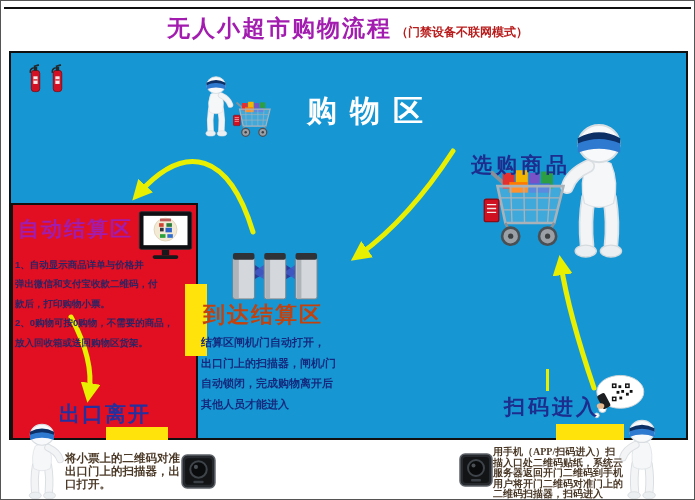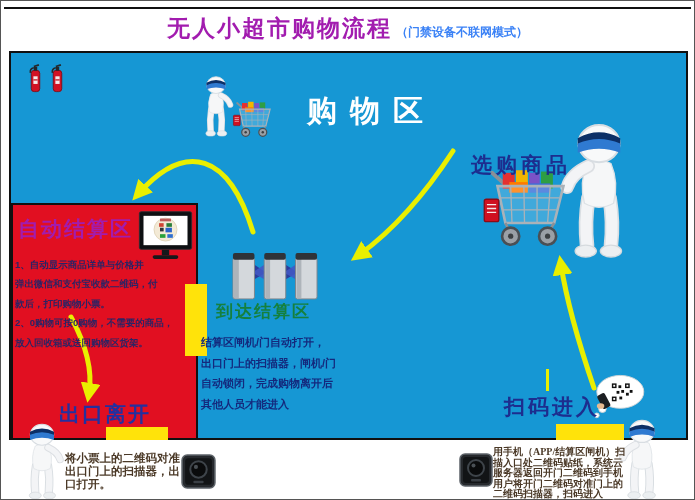--- a/index.html
+++ b/index.html
@@ -7,21 +7,21 @@
         border:1px solid #555;box-sizing:border-box;overflow:hidden;
         font-family:"Liberation Sans","DejaVu Sans",sans-serif;}
   .abs{position:absolute;}
 
   
   #top-rule{left:3px;right:3px;top:6px;height:2px;background:#101010;}
 
   
   #header{left:0;top:12px;width:100%;text-align:center;white-space:nowrap;}
   #page-title{font-size:23px;font-weight:700;color:#a21caf;letter-spacing:2px;}
-  #page-subtitle{font-size:12px;font-weight:700;color:#3b82f6;margin-left:4px;}
+  #page-subtitle{font-size:12px;font-weight:700;color:#b91c1c;margin-left:4px;}
 
   
   #blue-zone{left:8px;top:50px;width:679px;height:389px;background:#1697d4;
              border:2px solid #101010;box-sizing:border-box;z-index:1;}
   #red-zone{left:10px;top:202px;width:187px;height:237px;background:#e10f21;
             border:2px solid #101010;box-sizing:border-box;z-index:2;}
 
   
   .door{background:#ffe30a;z-index:3;}
   #side-door{left:184px;top:283px;width:22px;height:72px;}
@@ -31,21 +31,21 @@
 
   
   #flow-arrows{left:0;top:0;width:695px;height:500px;z-index:4;pointer-events:none;}
 
   
   .lbl{z-index:5;font-weight:700;white-space:nowrap;}
   #shopping-zone-label{left:306px;top:90px;font-size:30px;color:#ffffff;letter-spacing:13px;}
   #pick-goods-label{left:470px;top:150px;font-size:21px;color:#1d2d8e;letter-spacing:4px;}
   #scan-enter-label{left:503px;top:392px;font-size:21px;color:#1d2d8e;letter-spacing:3px;}
   #auto-checkout-title{left:17px;top:214px;font-size:21px;color:#a21caf;letter-spacing:2px;}
-  #arrive-title{left:202px;top:299px;font-size:17px;color:#15803d;letter-spacing:2px;margin-left:13px;}
+  #arrive-title{left:202px;top:299px;font-size:22px;color:#c2410c;letter-spacing:2px;}
   #exit-label{left:58px;top:399px;font-size:21px;color:#2330a0;letter-spacing:2px;}
 
   .steps{z-index:5;font-weight:700;}
   .steps span{display:block;margin-top:7px;}
   #auto-checkout-steps{left:14px;top:251px;width:180px;font-size:9.5px;line-height:12.4px;color:#2a2465;}
   #arrive-steps{left:200px;top:328px;width:150px;font-size:11px;line-height:13.5px;color:#14297d;}
 
   
   .note{z-index:7;font-family:"Liberation Serif","DejaVu Serif",serif;font-weight:700;color:#4a3826;}
   .note span{display:block;}
@@ -285,20 +285,20 @@
     <span>其他人员才能进入</span>
   </div>
 
   <div class="abs note" id="exit-note">
     <span>将小票上的二维码对准</span>
     <span>出口门上的扫描器，出</span>
     <span>口打开。</span>
   </div>
 
   <div class="abs note" id="entry-note">
-    <span>用手机（APP/结算区闸机）扫</span>
+    <span>用手机（APP/扫码进入）扫</span>
     <span>描入口处二维码贴纸，系统云</span>
     <span>服务器返回开门二维码到手机</span>
     <span>用户将开门二维码对准门上的</span>
     <span>二维码扫描器，扫码进入</span>
   </div>
 
 </div>
 
 </body></html>

